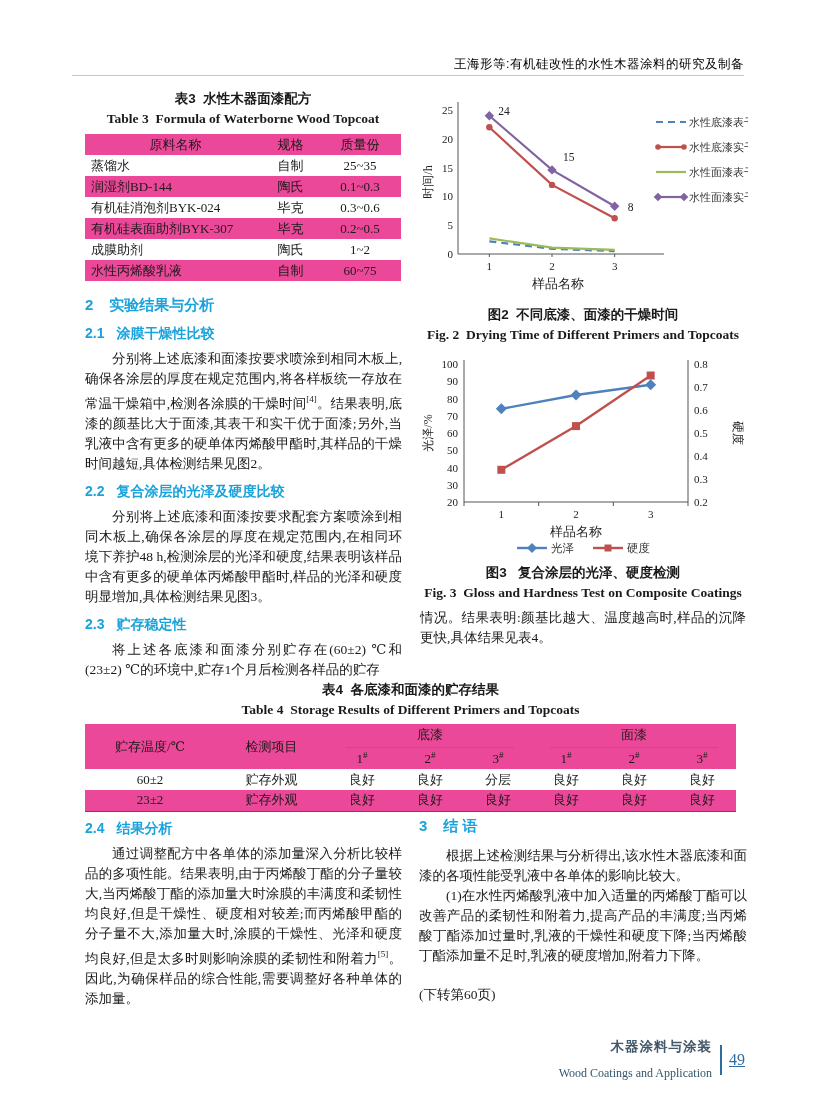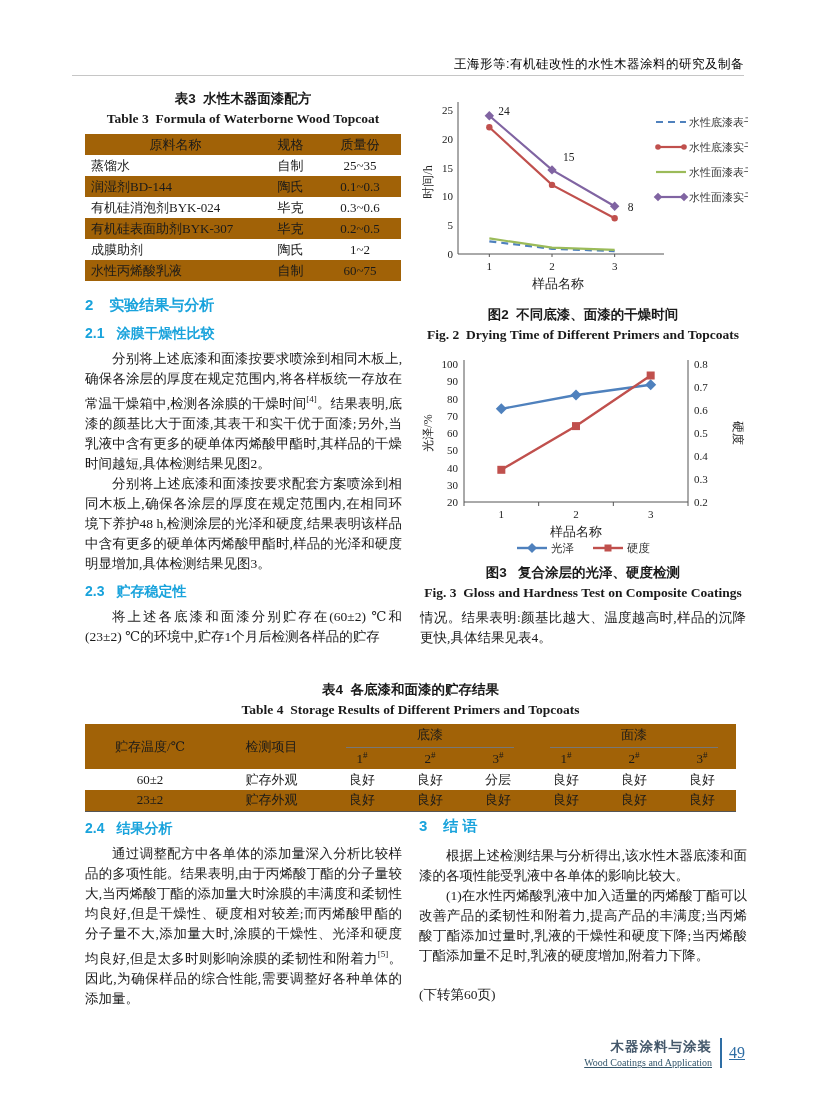--- a/index.html
+++ b/index.html
@@ -15,21 +15,21 @@
     font-family:"Liberation Sans","DejaVu Sans",sans-serif; letter-spacing:0.5px; }
   .head-rule { position:absolute; top:75px; left:72px; width:672px; border-top:1px solid #c6c6c6; }
 
   
   .tblock { position:absolute; }
   .tbl-title-zh { text-align:center; font-family:"Liberation Sans","DejaVu Sans",sans-serif;
     font-weight:bold; font-size:13.5px; white-space:pre-wrap; }
   .tbl-title-en { text-align:center; font-weight:bold; font-size:13.5px; margin-top:3px; white-space:pre-wrap; }
   table { border-collapse:collapse; width:100%; font-size:13px; margin-top:7px; }
   th, td { height:21px; text-align:center; font-weight:normal; padding:0 2px; }
-  .blue { background:#a16207; }
+  .blue { background:#ec4899; }
   #table3 td.c-left, #table3 th.c-left { text-align:left; padding-left:6px; }
   #table3 th.c-left { text-align:center; }
   #table4-wrap table { margin-top:6px; border-bottom:1.5px solid #555; }
   .group-th .grp { border-bottom:1px solid #777; margin:0 16px; padding:2px 0 3px; }
   sup.hash { font-size:9px; }
   sup.ref { font-size:9px; }
 
   
   .colblock { position:absolute; }
   h1.sec { font-family:"Liberation Sans","DejaVu Sans",sans-serif; color:#19a3dc;
@@ -47,21 +47,21 @@
   .fig-cap-zh { font-family:"Liberation Sans","DejaVu Sans",sans-serif; font-weight:bold;
     font-size:13.5px; margin-top:4px; white-space:pre-wrap; }
   .fig-cap-en { font-weight:bold; font-size:13.5px; margin-top:3px; white-space:pre-wrap; }
   svg text { font-family:"Liberation Serif","DejaVu Serif",serif; }
 
   
   .footer { position:absolute; top:1038px; right:71px; display:flex; align-items:center; }
   .footer .jn { text-align:right; }
   .footer .jn-zh { font-family:"Liberation Sans","DejaVu Sans",sans-serif; font-weight:bold;
     font-size:13.5px; color:#44586b; letter-spacing:1px; }
-  .footer .jn-en { font-size:10px; color:#33566b; margin-top:1px;text-decoration:underline; }
+  .footer .jn-en { font-size:12px; color:#33566b; margin-top:10px; }
   .footer .vbar { width:2px; height:30px; background:#2e6da4; margin:0 7px 0 8px; }
   .footer .pg { font-size:16px; color:#2e6da4;text-decoration:underline; }
 </style>
 </head>
 <body>
 
 <div class="page">
 
   <div class="running-head">王海形等:有机硅改性的水性木器涂料的研究及制备</div>
   <div class="head-rule"></div>
@@ -166,20 +166,23 @@
   </div>
 
   <div class="colblock" style="left:85px; top:296px; width:317px;">
     <h1 class="sec">
       <span class="num">2</span><span>实验结果与分析</span>
     </h1>
     <h2 class="sub">
       <span class="num">2.1</span><span>涂膜干燥性比较</span>
     </h2>
     <p class="body"><span>分别将上述底漆和面漆按要求喷涂到相同木板上,确保各涂层的厚度在规定范围内,将各样板统一存放在常温干燥箱中,检测各涂膜的干燥时间</span><sup class="ref">[4]</sup><span>。结果表明,底漆的颜基比大于面漆,其表干和实干优于面漆;另外,当乳液中含有更多的硬单体丙烯酸甲酯时,其样品的干燥时间越短,具体检测结果见图2。</span></p>
+    <h2 class="sub">
+      <span class="num">2.2</span><span>复合涂层的光泽及硬度比较</span>
+    </h2>
     <p class="body">分别将上述底漆和面漆按要求配套方案喷涂到相同木板上,确保各涂层的厚度在规定范围内,在相同环境下养护48 h,检测涂层的光泽和硬度,结果表明该样品中含有更多的硬单体丙烯酸甲酯时,样品的光泽和硬度明显增加,具体检测结果见图3。</p>
     <h2 class="sub">
       <span class="num">2.3</span><span>贮存稳定性</span>
     </h2>
     <p class="body">将上述各底漆和面漆分别贮存在(60±2) ℃和(23±2) ℃的环境中,贮存1个月后检测各样品的贮存</p>
   </div>
 
   <div class="figblock" style="left:418px; top:352px; width:330px;">
     <svg id="fig3-svg" width="330" height="204" viewBox="0 0 330 204">
         <line x1="46" y1="8" x2="46" y2="150" stroke="#555"></line>

